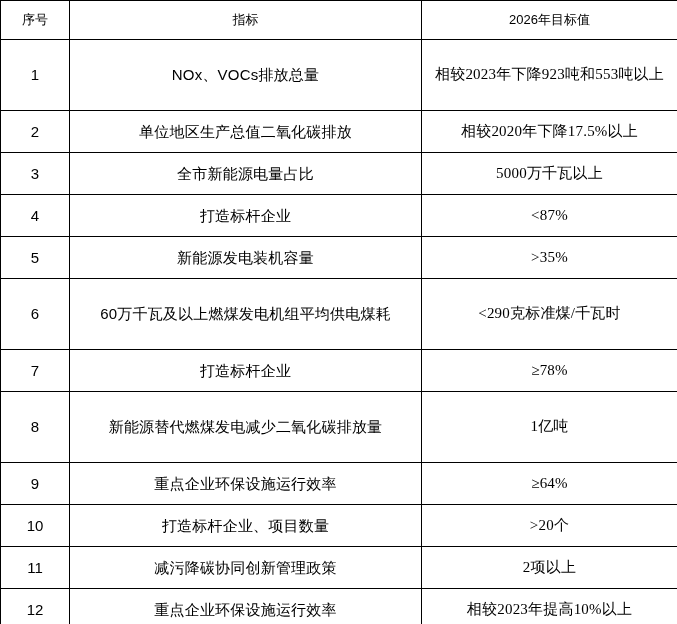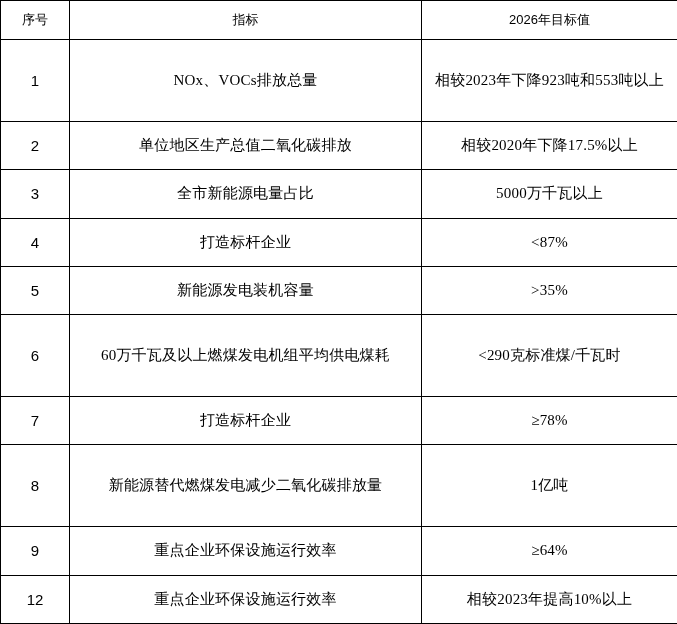--- a/index.html
+++ b/index.html
@@ -41,21 +41,20 @@
   }
   table.target-table thead th {
     font-size: 13px;
     height: 34px;
   }
   td.cell-index {
     font-size: 15px;
   }
   td.cell-indicator {
     letter-spacing: 0.2px;
-    font-family: Liberation Serif, serif;
   }
   td.cell-target {
     letter-spacing: 0.2px;
     font-family: Liberation Serif, serif;
   }
   .row-tall td { height: 66px; }
   .row-normal td { height: 37px; }
 </style>
 </head>
 <body>
@@ -114,19 +113,29 @@
           <td class="cell-index">8</td>
           <td class="cell-indicator">新能源替代燃煤发电减少二氧化碳排放量</td>
           <td class="cell-target">1亿吨</td>
         </tr>
         <tr class="row-normal">
           <td class="cell-index">9</td>
           <td class="cell-indicator">重点企业环保设施运行效率</td>
           <td class="cell-target">≥64%</td>
         </tr>
         <tr class="row-normal">
+          <td class="cell-index">10</td>
+          <td class="cell-indicator">打造标杆企业、项目数量</td>
+          <td class="cell-target">&gt;20个</td>
+        </tr>
+        <tr class="row-normal">
+          <td class="cell-index">11</td>
+          <td class="cell-indicator">减污降碳协同创新管理政策</td>
+          <td class="cell-target">2项以上</td>
+        </tr>
+        <tr class="row-normal">
           <td class="cell-index">12</td>
           <td class="cell-indicator">重点企业环保设施运行效率</td>
           <td class="cell-target">相较2023年提高10%以上</td>
         </tr>
       </tbody>
   </table>
 </div>
 
 </body></html>

